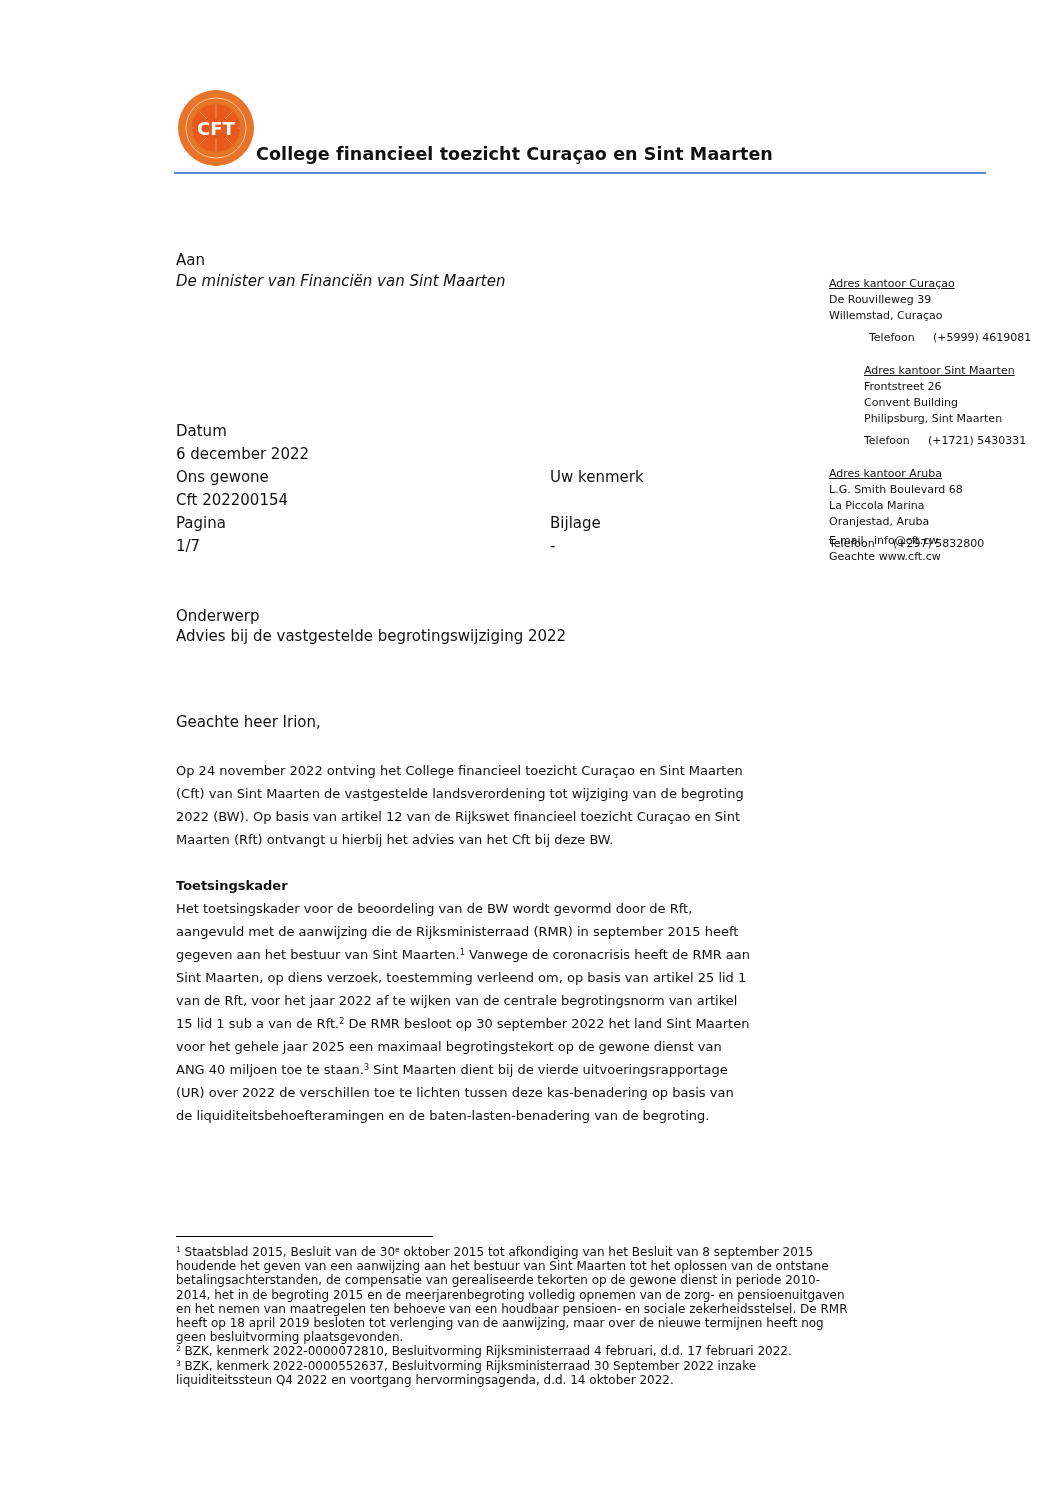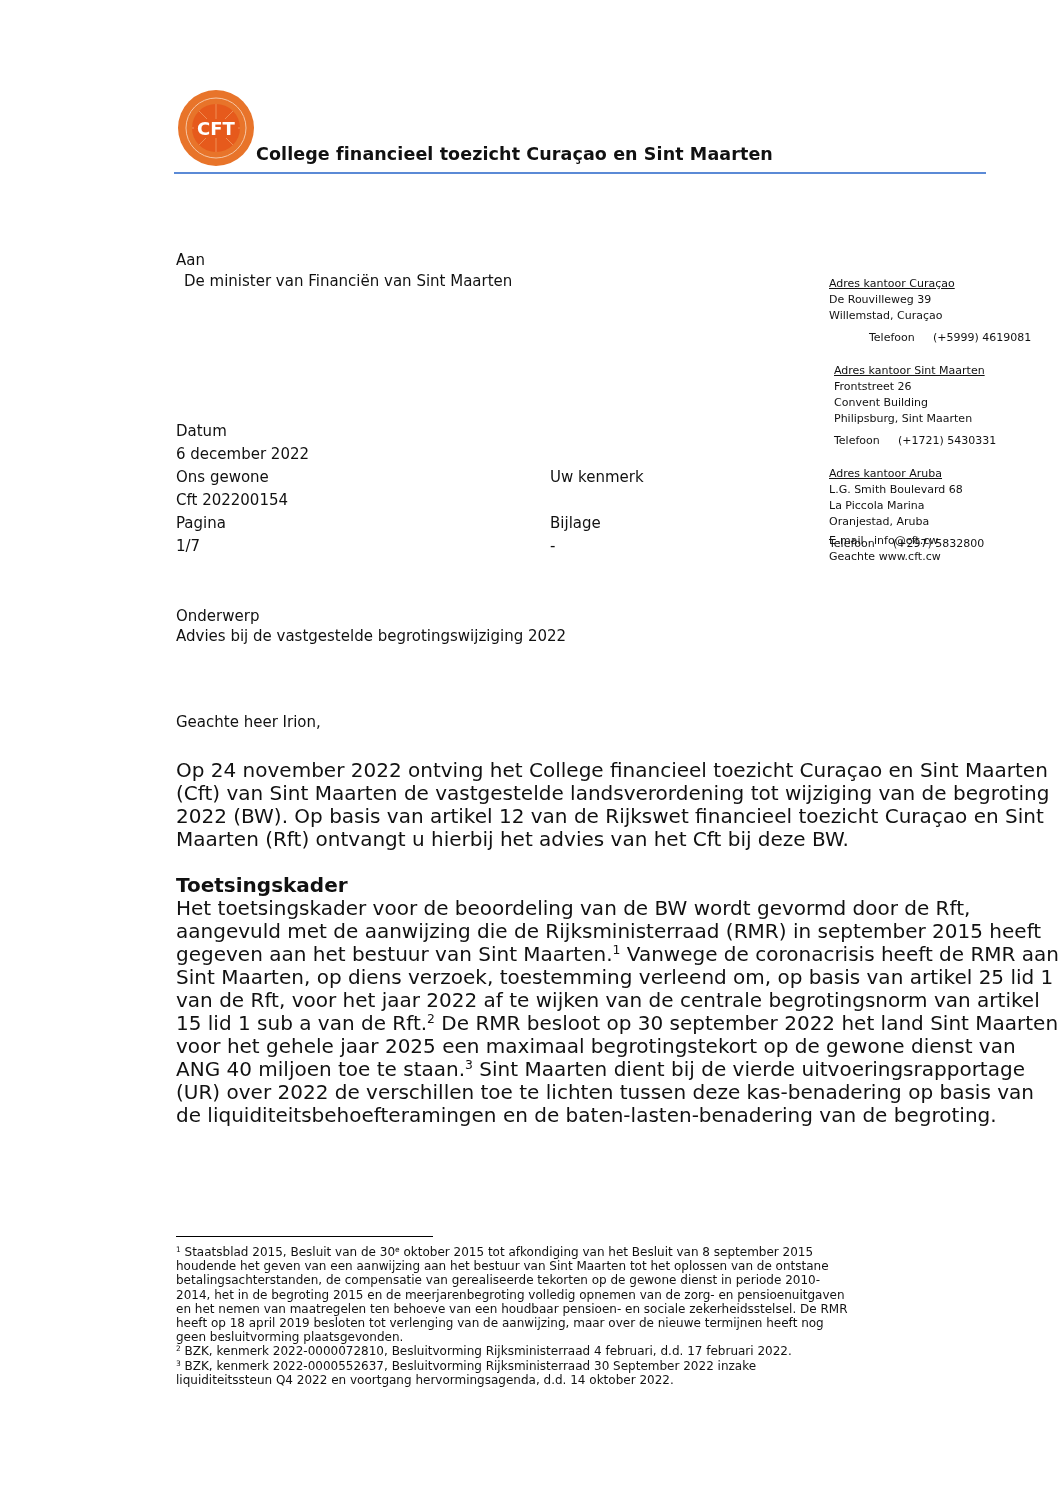--- a/index.html
+++ b/index.html
@@ -6,21 +6,21 @@
   body { width: 1058px; height: 1497px; position: relative; overflow: hidden;
          font-family: "DejaVu Sans", sans-serif; color: #111; }
   .abs { position: absolute; }
   .logo { left: 176px; top: 88px; width: 80px; height: 80px; }
   .org-title { left: 256px; top: 144px; font-size: 17.5px; font-weight: bold; letter-spacing: 0.1px; white-space: nowrap; }
   .header-rule { left: 174px; top: 172px; width: 812px; height: 2px; background: #5b8ad6; }
   .main { font-size: 15px; line-height: 23px; white-space: nowrap; }
   .side { font-size: 11px; line-height: 16px; white-space: nowrap; color: #111; }
   .side .u { text-decoration: underline; margin-top: 32px; }
   .side .tel-label { display: inline-block; width: 64px; }
-  .body-text { left: 176px; width: 720px; font-size: 20px; line-height: 23px; white-space: nowrap; }
+  .body-text { left: 176px; width: 720px; font-size: 13px; line-height: 23px; white-space: nowrap; }
   .bold { font-weight: bold; }
   .fn-rule { left: 176px; top: 1236px; width: 257px; height: 1px; background: #000; }
   .fn { left: 176px; width: 700px; font-size: 12px; line-height: 14.2px; white-space: nowrap; }
   sup { font-size: 0.62em; vertical-align: 0.55em; line-height: 0; }
 </style>
 </head>
 <body>
 
 <div class="abs logo">
   <svg width="80" height="80" viewBox="0 0 80 80">
@@ -34,30 +34,30 @@
         <line x1="57" y1="23" x2="23" y2="57"></line>
     </g>
     <rect x="18" y="31" width="44" height="19" rx="3" fill="#e65a1c"></rect>
     <text x="40" y="47" text-anchor="middle" font-family="DejaVu Sans, sans-serif" font-weight="bold" font-size="18" fill="#ffffff">CFT</text>
   </svg>
 </div>
 <div class="abs org-title">College financieel toezicht Curaçao en Sint Maarten</div>
 <div class="abs header-rule"></div>
 
 <div class="abs main" style="left:176px; top:249px;">Aan</div>
-<div class="abs main" style="left:184px; top:270px;">De minister van Financiën van Sint Maarten</div>
+<div class="abs main" style="left:176px; top:270px;font-style:italic;">De minister van Financiën van Sint Maarten</div>
 
 <div class="abs side" style="left:829px; top:244px;">
   <div class="u">Adres kantoor Curaçao</div>
   <div>De Rouvilleweg 39</div>
   <div>Willemstad, Curaçao</div>
   <div style="margin-top:6px;margin-left:40px;"><span class="tel-label">Telefoon</span><span>(+5999) 4619081</span></div>
 </div>
 
-<div class="abs side" style="left:834px; top:331px;">
+<div class="abs side" style="left:864px; top:331px;">
   <div class="u">Adres kantoor Sint Maarten</div>
   <div>Frontstreet 26</div>
   <div>Convent Building</div>
   <div>Philipsburg, Sint Maarten</div>
   <div style="margin-top:6px;"><span class="tel-label">Telefoon</span><span>(+1721) 5430331</span></div>
 </div>
 
 <div class="abs side" style="left:829px; top:434px;">
   <div class="u">Adres kantoor Aruba</div>
   <div>L.G. Smith Boulevard 68</div>

